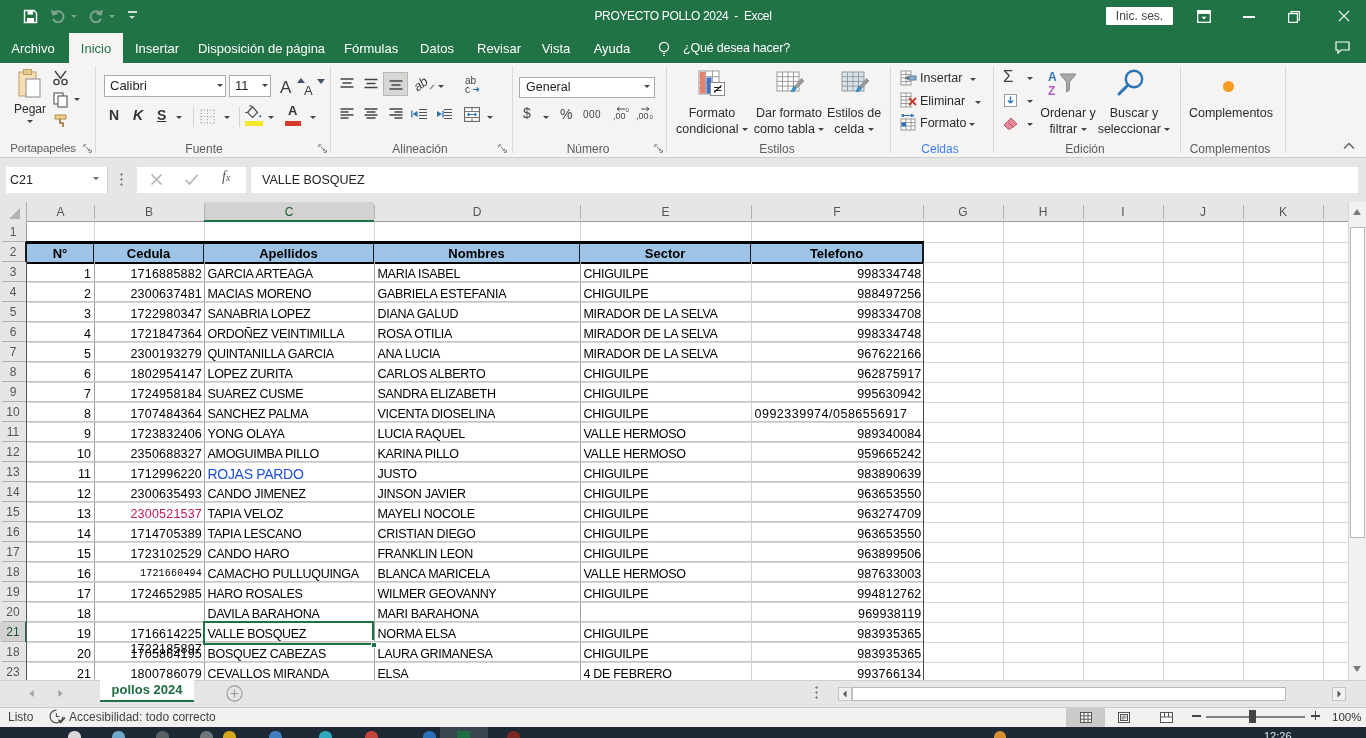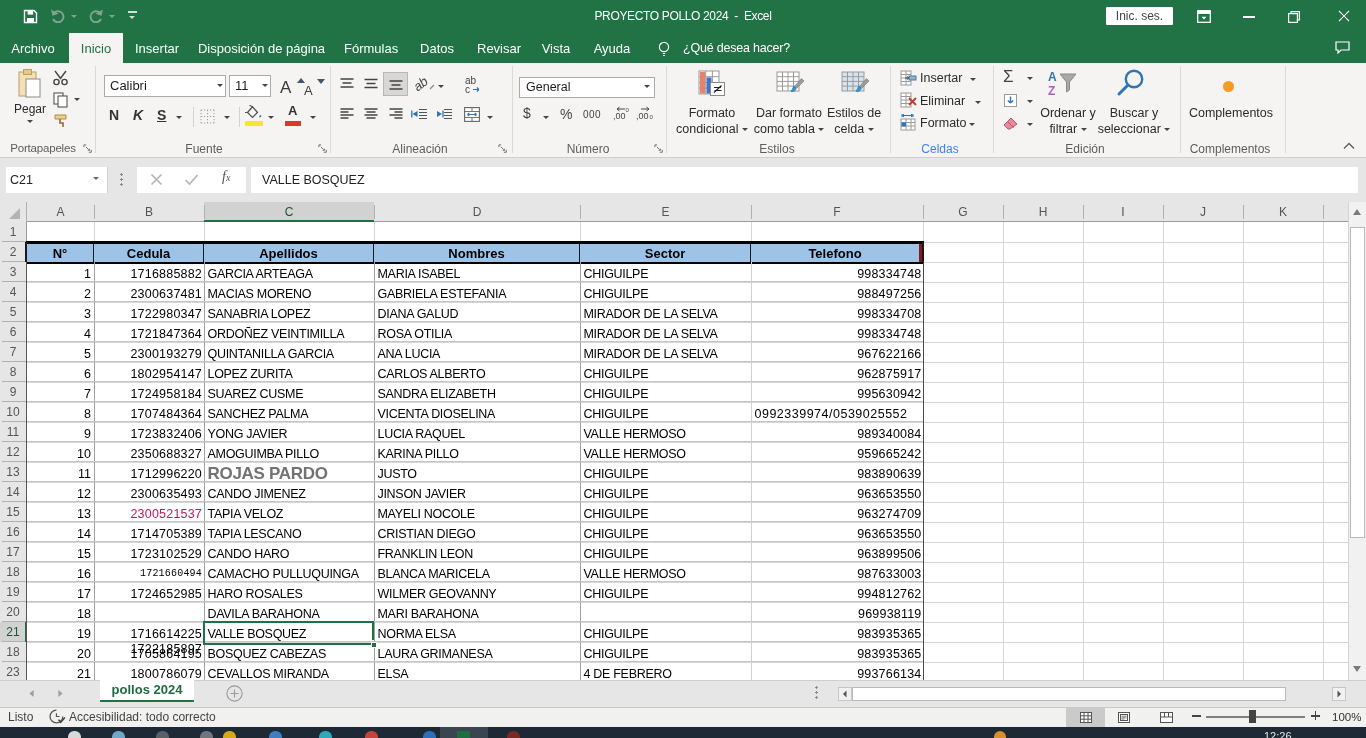--- a/index.html
+++ b/index.html
@@ -409,21 +409,21 @@
 <div class="abs" style="left:27px;top:420px;width:1321px;height:1px;background:#d6d6d6;"></div>
 <div class="abs" style="left:27px;top:440px;width:1321px;height:1px;background:#d6d6d6;"></div>
 <div class="abs" style="left:27px;top:460px;width:1321px;height:1px;background:#d6d6d6;"></div>
 </div>
 <div class="abs" style="left:26px;top:241px;width:898px;height:2.5px;background:#000;"></div>
 <div class="abs" style="left:27px;top:243.5px;width:67px;height:18.5px;background:#9dc3e6;border-right:1px solid #1a1a1a;color:#000;font-weight:bold;font-size:13px;text-align:center;line-height:19px;">N°</div>
 <div class="abs" style="left:94px;top:243.5px;width:110px;height:18.5px;background:#9dc3e6;border-right:1px solid #1a1a1a;color:#000;font-weight:bold;font-size:13px;text-align:center;line-height:19px;">Cedula</div>
 <div class="abs" style="left:204px;top:243.5px;width:170px;height:18.5px;background:#9dc3e6;border-right:1px solid #1a1a1a;color:#000;font-weight:bold;font-size:13px;text-align:center;line-height:19px;">Apellidos</div>
 <div class="abs" style="left:374px;top:243.5px;width:206px;height:18.5px;background:#9dc3e6;border-right:1px solid #1a1a1a;color:#000;font-weight:bold;font-size:13px;text-align:center;line-height:19px;">Nombres</div>
 <div class="abs" style="left:580px;top:243.5px;width:171px;height:18.5px;background:#9dc3e6;border-right:1px solid #1a1a1a;color:#000;font-weight:bold;font-size:13px;text-align:center;line-height:19px;">Sector</div>
-<div class="abs" style="left:751px;top:243.5px;width:172px;height:18.5px;background:#9dc3e6;border-right:4px solid #7f1d1d;color:#000;font-weight:bold;font-size:13px;text-align:center;line-height:19px;">Telefono</div>
+<div class="abs" style="left:751px;top:243.5px;width:172px;height:18.5px;background:#9dc3e6;border-right:1px solid #7f1d1d;color:#000;font-weight:bold;font-size:13px;text-align:center;line-height:19px;">Telefono</div>
 <div class="abs" style="left:25px;top:242px;width:2px;height:20px;background:#1a1a1a;"></div>
 <div class="abs" style="left:922px;top:242px;width:2px;height:20px;background:#1a1a1a;"></div>
 <div class="abs" style="left:26px;top:262px;width:898px;height:2px;background:#000;"></div>
 <div class="abs" style="left:94px;top:262px;width:1px;height:418px;background:#a0a0a0;"></div>
 <div class="abs" style="left:204px;top:262px;width:1px;height:418px;background:#a0a0a0;"></div>
 <div class="abs" style="left:374px;top:262px;width:1px;height:418px;background:#a0a0a0;"></div>
 <div class="abs" style="left:580px;top:262px;width:1px;height:418px;background:#a0a0a0;"></div>
 <div class="abs" style="left:751px;top:262px;width:1px;height:418px;background:#d0d0d0;"></div>
 <div class="abs" style="left:923px;top:262px;width:1px;height:418px;background:#4a4a4a;"></div>
 <div class="abs" style="left:26px;top:262px;width:1px;height:418px;background:#555;"></div>
@@ -487,36 +487,36 @@
 <div class="abs" style="left:94px;top:384px;width:108px;height:20px;font-size:12.5px;letter-spacing:0.2px;color:#000;text-align:right;line-height:20px;">1724958184</div>
 <div class="abs" style="left:207.5px;top:384px;height:20px;font-size:12.5px;letter-spacing:-0.3px;color:#000;line-height:20px;white-space:nowrap;">SUAREZ CUSME</div>
 <div class="abs" style="left:377.5px;top:384px;height:20px;font-size:12.5px;letter-spacing:-0.3px;color:#000;line-height:20px;white-space:nowrap;">SANDRA ELIZABETH</div>
 <div class="abs" style="left:583.5px;top:384px;height:20px;font-size:12.5px;letter-spacing:-0.3px;color:#000;line-height:20px;white-space:nowrap;">CHIGUILPE</div>
 <div class="abs" style="left:751px;top:384px;width:170.5px;height:20px;font-size:12.5px;letter-spacing:0.2px;color:#000;text-align:right;line-height:20px;">995630942</div>
 <div class="abs" style="left:27px;top:404px;width:64px;height:20px;font-size:12.5px;color:#000;text-align:right;line-height:20px;">8</div>
 <div class="abs" style="left:94px;top:404px;width:108px;height:20px;font-size:12.5px;letter-spacing:0.2px;color:#000;text-align:right;line-height:20px;">1707484364</div>
 <div class="abs" style="left:207.5px;top:404px;height:20px;font-size:12.5px;letter-spacing:-0.3px;color:#000;line-height:20px;white-space:nowrap;">SANCHEZ PALMA</div>
 <div class="abs" style="left:377.5px;top:404px;height:20px;font-size:12.5px;letter-spacing:-0.3px;color:#000;line-height:20px;white-space:nowrap;">VICENTA DIOSELINA</div>
 <div class="abs" style="left:583.5px;top:404px;height:20px;font-size:12.5px;letter-spacing:-0.3px;color:#000;line-height:20px;white-space:nowrap;">CHIGUILPE</div>
-<div class="abs" style="left:754.5px;top:404px;height:20px;font-size:12.5px;letter-spacing:0.5px;color:#000;line-height:20px;white-space:nowrap;">0992339974/0539025552</div>
+<div class="abs" style="left:754.5px;top:404px;height:20px;font-size:12.5px;letter-spacing:0.5px;color:#000;line-height:20px;white-space:nowrap;">0992339974/0586556917</div>
 <div class="abs" style="left:27px;top:424px;width:64px;height:20px;font-size:12.5px;color:#000;text-align:right;line-height:20px;">9</div>
 <div class="abs" style="left:94px;top:424px;width:108px;height:20px;font-size:12.5px;letter-spacing:0.2px;color:#000;text-align:right;line-height:20px;">1723832406</div>
-<div class="abs" style="left:207.5px;top:424px;height:20px;font-size:12.5px;letter-spacing:-0.3px;color:#000;line-height:20px;white-space:nowrap;">YONG JAVIER</div>
+<div class="abs" style="left:207.5px;top:424px;height:20px;font-size:12.5px;letter-spacing:-0.3px;color:#000;line-height:20px;white-space:nowrap;">YONG OLAYA</div>
 <div class="abs" style="left:377.5px;top:424px;height:20px;font-size:12.5px;letter-spacing:-0.3px;color:#000;line-height:20px;white-space:nowrap;">LUCIA RAQUEL</div>
 <div class="abs" style="left:583.5px;top:424px;height:20px;font-size:12.5px;letter-spacing:-0.3px;color:#000;line-height:20px;white-space:nowrap;">VALLE HERMOSO</div>
 <div class="abs" style="left:751px;top:424px;width:170.5px;height:20px;font-size:12.5px;letter-spacing:0.2px;color:#000;text-align:right;line-height:20px;">989340084</div>
 <div class="abs" style="left:27px;top:444px;width:64px;height:20px;font-size:12.5px;color:#000;text-align:right;line-height:20px;">10</div>
 <div class="abs" style="left:94px;top:444px;width:108px;height:20px;font-size:12.5px;letter-spacing:0.2px;color:#000;text-align:right;line-height:20px;">2350688327</div>
 <div class="abs" style="left:207.5px;top:444px;height:20px;font-size:12.5px;letter-spacing:-0.3px;color:#000;line-height:20px;white-space:nowrap;">AMOGUIMBA PILLO</div>
 <div class="abs" style="left:377.5px;top:444px;height:20px;font-size:12.5px;letter-spacing:-0.3px;color:#000;line-height:20px;white-space:nowrap;">KARINA PILLO</div>
 <div class="abs" style="left:583.5px;top:444px;height:20px;font-size:12.5px;letter-spacing:-0.3px;color:#000;line-height:20px;white-space:nowrap;">VALLE HERMOSO</div>
 <div class="abs" style="left:751px;top:444px;width:170.5px;height:20px;font-size:12.5px;letter-spacing:0.2px;color:#000;text-align:right;line-height:20px;">959665242</div>
 <div class="abs" style="left:27px;top:464px;width:64px;height:20px;font-size:12.5px;color:#000;text-align:right;line-height:20px;">11</div>
 <div class="abs" style="left:94px;top:464px;width:108px;height:20px;font-size:12.5px;letter-spacing:0.2px;color:#000;text-align:right;line-height:20px;">1712996220</div>
-<div class="abs" style="left:207.5px;top:464px;height:20px;font-size:17px;letter-spacing:-0.3px;color:#737373;line-height:20px;white-space:nowrap;font-weight:bold;">ROJAS PARDO</div>
+<div class="abs" style="left:207.5px;top:464px;height:20px;font-size:14px;letter-spacing:-0.3px;color:#1d4ed8;line-height:20px;white-space:nowrap;">ROJAS PARDO</div>
 <div class="abs" style="left:377.5px;top:464px;height:20px;font-size:12.5px;letter-spacing:-0.3px;color:#000;line-height:20px;white-space:nowrap;">JUSTO</div>
 <div class="abs" style="left:583.5px;top:464px;height:20px;font-size:12.5px;letter-spacing:-0.3px;color:#000;line-height:20px;white-space:nowrap;">CHIGUILPE</div>
 <div class="abs" style="left:751px;top:464px;width:170.5px;height:20px;font-size:12.5px;letter-spacing:0.2px;color:#000;text-align:right;line-height:20px;">983890639</div>
 <div class="abs" style="left:27px;top:484px;width:64px;height:20px;font-size:12.5px;color:#000;text-align:right;line-height:20px;">12</div>
 <div class="abs" style="left:94px;top:484px;width:108px;height:20px;font-size:12.5px;letter-spacing:0.2px;color:#000;text-align:right;line-height:20px;">2300635493</div>
 <div class="abs" style="left:207.5px;top:484px;height:20px;font-size:12.5px;letter-spacing:-0.3px;color:#000;line-height:20px;white-space:nowrap;">CANDO JIMENEZ</div>
 <div class="abs" style="left:377.5px;top:484px;height:20px;font-size:12.5px;letter-spacing:-0.3px;color:#000;line-height:20px;white-space:nowrap;">JINSON JAVIER</div>
 <div class="abs" style="left:583.5px;top:484px;height:20px;font-size:12.5px;letter-spacing:-0.3px;color:#000;line-height:20px;white-space:nowrap;">CHIGUILPE</div>
 <div class="abs" style="left:751px;top:484px;width:170.5px;height:20px;font-size:12.5px;letter-spacing:0.2px;color:#000;text-align:right;line-height:20px;">963653550</div>
 <div class="abs" style="left:27px;top:504px;width:64px;height:20px;font-size:12.5px;color:#000;text-align:right;line-height:20px;">13</div>

